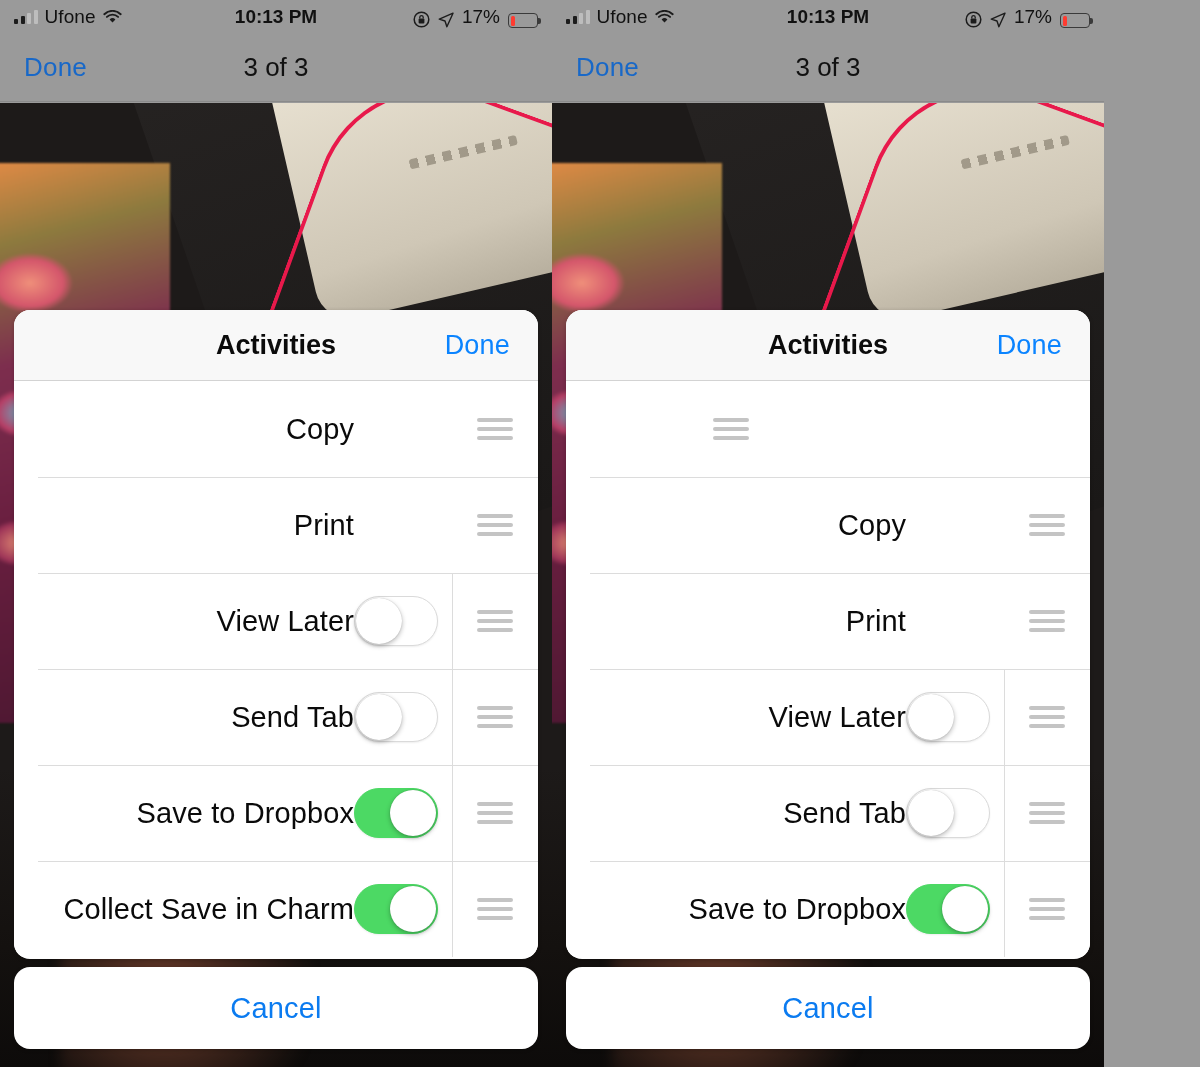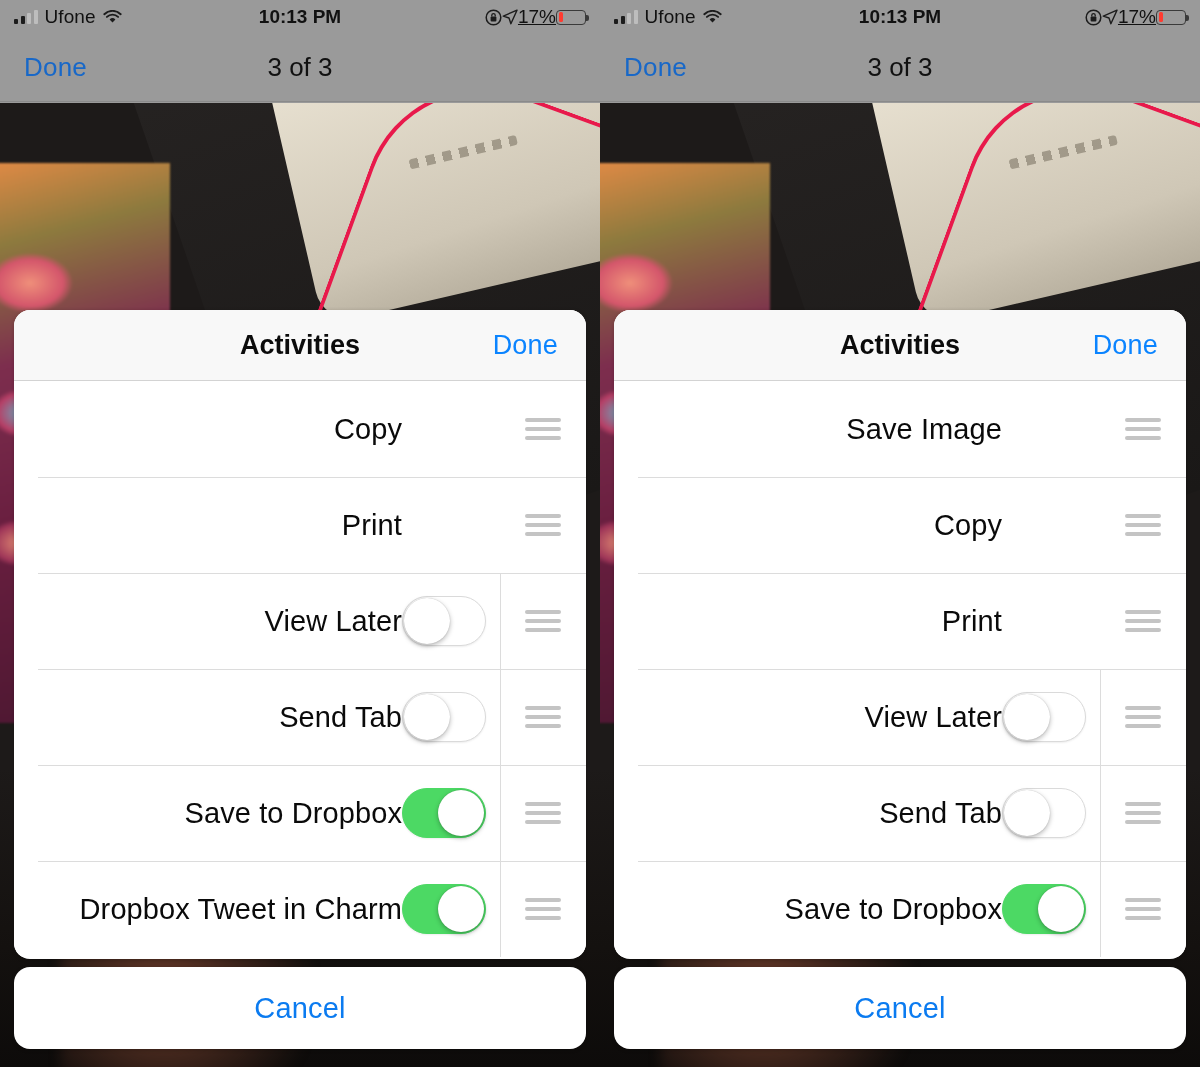--- a/index.html
+++ b/index.html
@@ -2,21 +2,21 @@
 <html><head>
 <meta charset="utf-8">
 <style>
   * { margin:0; padding:0; box-sizing:border-box; }
   html, body {
     width:1200px; height:1067px;
     font-family:"Liberation Sans", sans-serif;
     background:#9a9a9a;
     overflow:hidden;
   }
-  .screens { display:flex; width:1200px; height:1067px; }
+  .screens { display:flex; width:1104px; height:1067px; }
   .panel { position:relative; width:600px; height:1067px; overflow:hidden; background:#9a9a9a; }
   .panel.right { width:600px; }
 
   
   .statusbar {
     position:relative; height:34px; background:#9a9a9a;
     display:flex; align-items:center; padding:0 14px;
     font-size:19px; font-weight:600; color:#111; z-index:6;
   }
   .sb-left { display:flex; align-items:center; gap:7px; }
@@ -25,21 +25,21 @@
   .bars i.on { background:#1c1c1c; }
   .bars i:nth-child(1){height:5px;} .bars i:nth-child(2){height:8px;}
   .bars i:nth-child(3){height:11px;} .bars i:nth-child(4){height:14px;}
   .carrier { font-size:19px; font-weight:500; letter-spacing:.1px; }
   .wifi { position:relative; width:19px; height:14px; }
   .wifi svg { display:block; }
   .sb-center {
     position:absolute; left:0; right:0; text-align:center;
     font-size:19px; font-weight:600; pointer-events:none;
   }
-  .sb-right { margin-left:auto; display:flex; align-items:center; z-index:2;text-decoration:underline; }
+  .sb-right { margin-left:auto; display:flex; align-items:flex-end; gap:8px; z-index:2; }
   .rotlock svg, .locarrow svg { display:block; }
   .battpct { font-size:19px; font-weight:500; }
   .batt {
     position:relative; width:30px; height:15px;
     border:1.6px solid #3a3a3a; border-radius:4px; padding:1.5px;
   }
   .batt::after {
     content:""; position:absolute; right:-4px; top:4px;
     width:2.6px; height:6px; background:#3a3a3a; border-radius:0 2px 2px 0;
   }
@@ -294,21 +294,21 @@
             </div>
             <div class="handlecell sep">
               <div class="handle">
                 <i></i>
                 <i></i>
                 <i></i>
               </div>
             </div>
           </div>
           <div class="row">
-            <div class="row-label">Dropbox Tweet in Charm</div>
+            <div class="row-label">Collect Save in Charm</div>
             <div class="switch on">
               <span class="knob"></span>
             </div>
             <div class="handlecell sep">
               <div class="handle">
                 <i></i>
                 <i></i>
                 <i></i>
               </div>
             </div>
@@ -379,21 +379,20 @@
       <div class="warm"></div>
     </div>
 
     <div class="sheet">
       <div class="sheet-head">
         <span class="sheet-title">Activities</span>
         <span class="sheet-done">Done</span>
       </div>
       <div class="rows">
           <div class="row">
-            <div class="row-label">Save Image</div>
             <div class="switch hidden"></div>
             <div class="handlecell">
               <div class="handle">
                 <i></i>
                 <i></i>
                 <i></i>
               </div>
             </div>
           </div>
           <div class="row">

